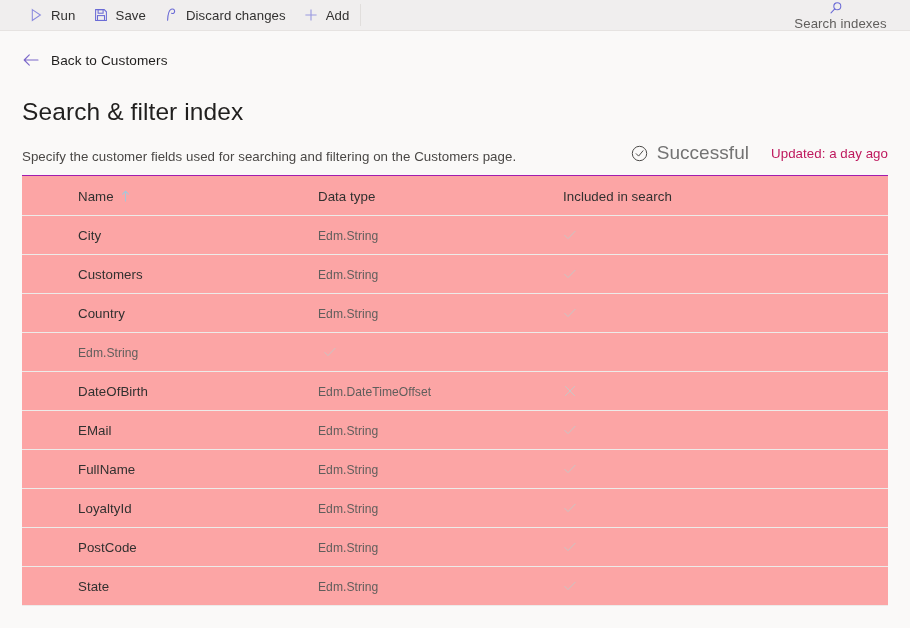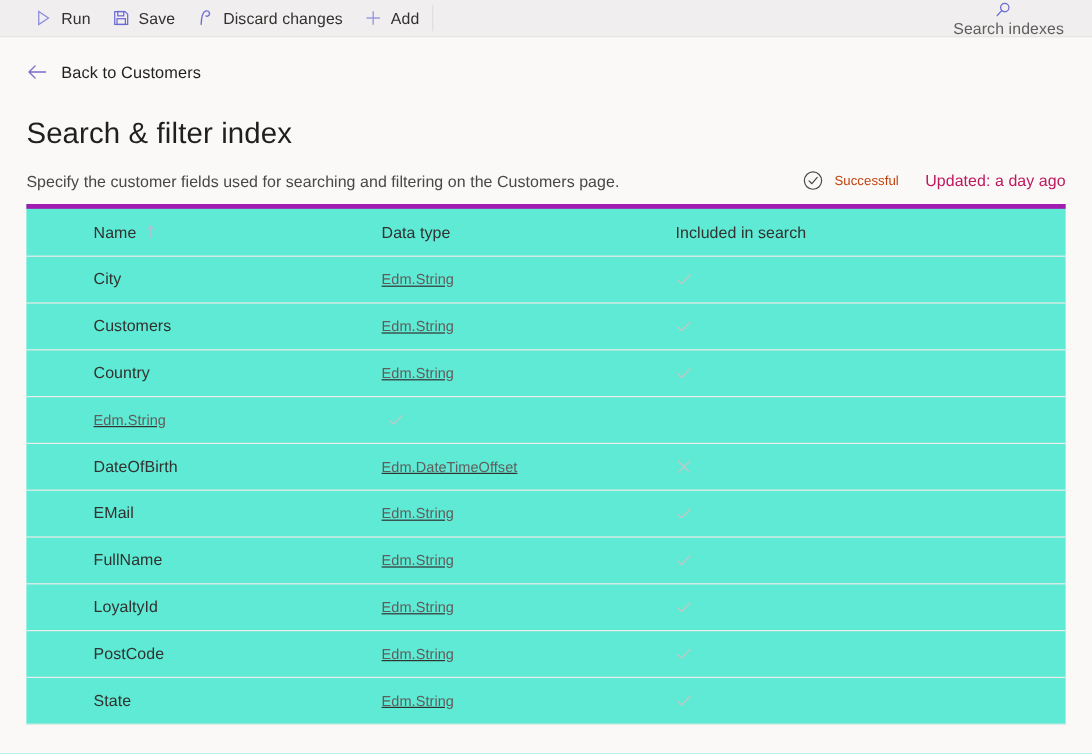--- a/index.html
+++ b/index.html
@@ -140,55 +140,55 @@
   .status-group {
     margin-left: auto;
     display: flex;
     align-items: center;
     white-space: nowrap;
   }
 
   .status-check { width: 17px; height: 17px; flex: 0 0 17px; margin-right: 9px; }
 
   .status-text {
-    font-size: 11px;
-    color: #c2410c;
+    font-size: 19px;
+    color: #737373;
     letter-spacing: 0.05px;
   }
 
   .updated-text {
     font-size: 13.3px;
     color: #be185d;
     letter-spacing: 0.05px;
     margin-left: 22px;
   }
 
   
   .table-wrap {
     margin: 11px 0 0 22px;
     width: 866px;
-    background: #5eead4;
-    border-top: 4px solid #a21caf;
+    background: #fca5a5;
+    border-top: 1px solid #a21caf;
   }
 
   .trow {
     display: flex;
     align-items: center;
     height: 39px;
     border-bottom: 1px solid #edebe9;
     padding-left: 56px;
   }
 
   .trow.header {
     height: 40px;
     border-bottom: 1px solid #edebe9;
   }
 
   .c-name  { width: 240px; flex: 0 0 240px; }
-  .c-type  { width: 245px; flex: 0 0 245px; text-decoration: underline; }
+  .c-type  { width: 245px; flex: 0 0 245px; }
   .c-inc   { flex: 1 1 auto; }
 
   .th {
     font-size: 13.3px;
     color: #323130;
     letter-spacing: 0.05px;
     display: inline-flex;
     align-items: center;
     cursor: pointer;
   }

